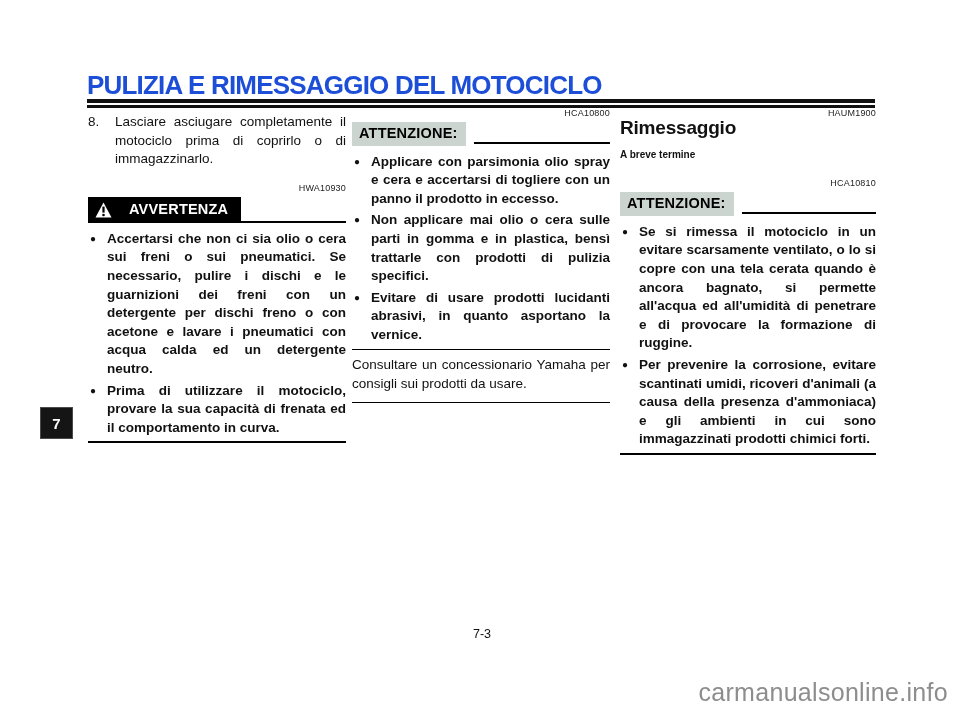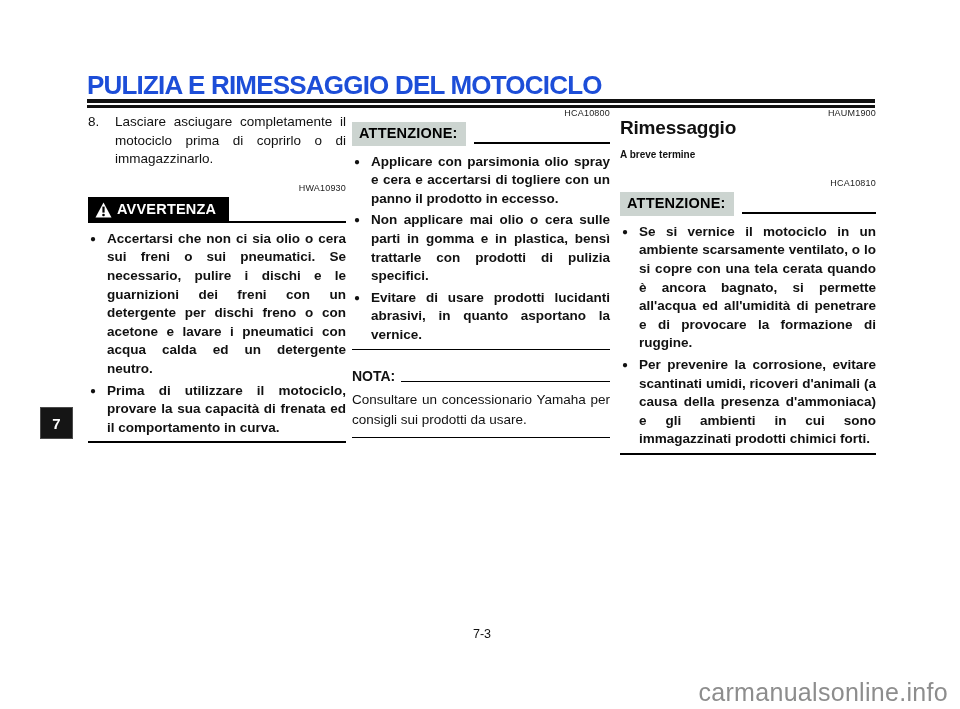--- a/index.html
+++ b/index.html
@@ -36,21 +36,21 @@
   }
   
   .step { display:flex; margin-top:5px; }
   .step-num { flex:none; width:27px; }
   .step-text { flex:1; }
   
   .warn-row { position:relative; margin-top:3px; height:26px; }
   .warn-rule { position:absolute; left:0; right:0; bottom:0; height:2px; background:#000; }
   .warn-box {
     position:absolute; left:0; top:0; height:26px; background:#000; color:#fff;
-    display:inline-flex; align-items:center; gap:5px; padding:0 13px 0 7px;
+    display:inline-flex; align-items:center; gap:17px; padding:0 13px 0 7px;
     font-weight:bold; font-size:14.5px; letter-spacing:0.2px;
   }
   .warn-box svg { display:block; }
   
   .attn-row { display:flex; align-items:flex-end; margin-top:3px; }
   .attn-box {
     background:#ccd4d0; color:#000; font-weight:bold; font-size:14.5px;
     padding:2px 8px 3px 7px; letter-spacing:0.2px;
   }
   .attn-line { flex:1; height:2px; background:#000; margin-bottom:2px; margin-left:8px; }
@@ -137,41 +137,37 @@
       <li>
         <span class="bullet-marker">●</span>
         <span class="btext jt">Non applicare mai olio o cera sulle parti in gomma e in plastica, bensì trattarle con prodotti di pulizia specifici.</span>
       </li>
       <li>
         <span class="bullet-marker">●</span>
         <span class="btext jt">Evitare di usare prodotti lucidanti abrasivi, in quanto asportano la vernice.</span>
       </li>
     </ul>
     <div class="thin-rule"></div>
-    <div class="nota-row">
-      <span class="nota-label">NOTA:</span>
-      <span class="nota-line"></span>
-    </div>
     <div class="nota-text jt">Consultare un concessionario Yamaha per consigli sui prodotti da usare.</div>
     <div class="thin-rule" style="margin-top:8px;"></div>
   </div>
 
   <div class="col col3">
     <div class="code">HAUM1900</div>
     <div class="h-main">Rimessaggio</div>
     <div class="h-sub">A breve termine</div>
     <div class="code code-mid">HCA10810</div>
     <div class="attn-row">
       <div class="attn-box">ATTENZIONE:</div>
       <div class="attn-line"></div>
     </div>
     <ul class="blist">
       <li>
         <span class="bullet-marker">●</span>
-        <span class="btext jt">Se si vernice il motociclo in un ambiente scarsamente ventilato, o lo si copre con una tela cerata quando è ancora bagnato, si permette all'acqua ed all'umidità di penetrare e di provocare la formazione di ruggine.</span>
+        <span class="btext jt">Se si rimessa il motociclo in un evitare scarsamente ventilato, o lo si copre con una tela cerata quando è ancora bagnato, si permette all'acqua ed all'umidità di penetrare e di provocare la formazione di ruggine.</span>
       </li>
       <li>
         <span class="bullet-marker">●</span>
         <span class="btext jt">Per prevenire la corrosione, evitare scantinati umidi, ricoveri d'animali (a causa della presenza d'ammoniaca) e gli ambienti in cui sono immagazzinati prodotti chimici forti.</span>
       </li>
     </ul>
     <div class="end-rule"></div>
   </div>
 
   <div class="page-number">7-3</div>

